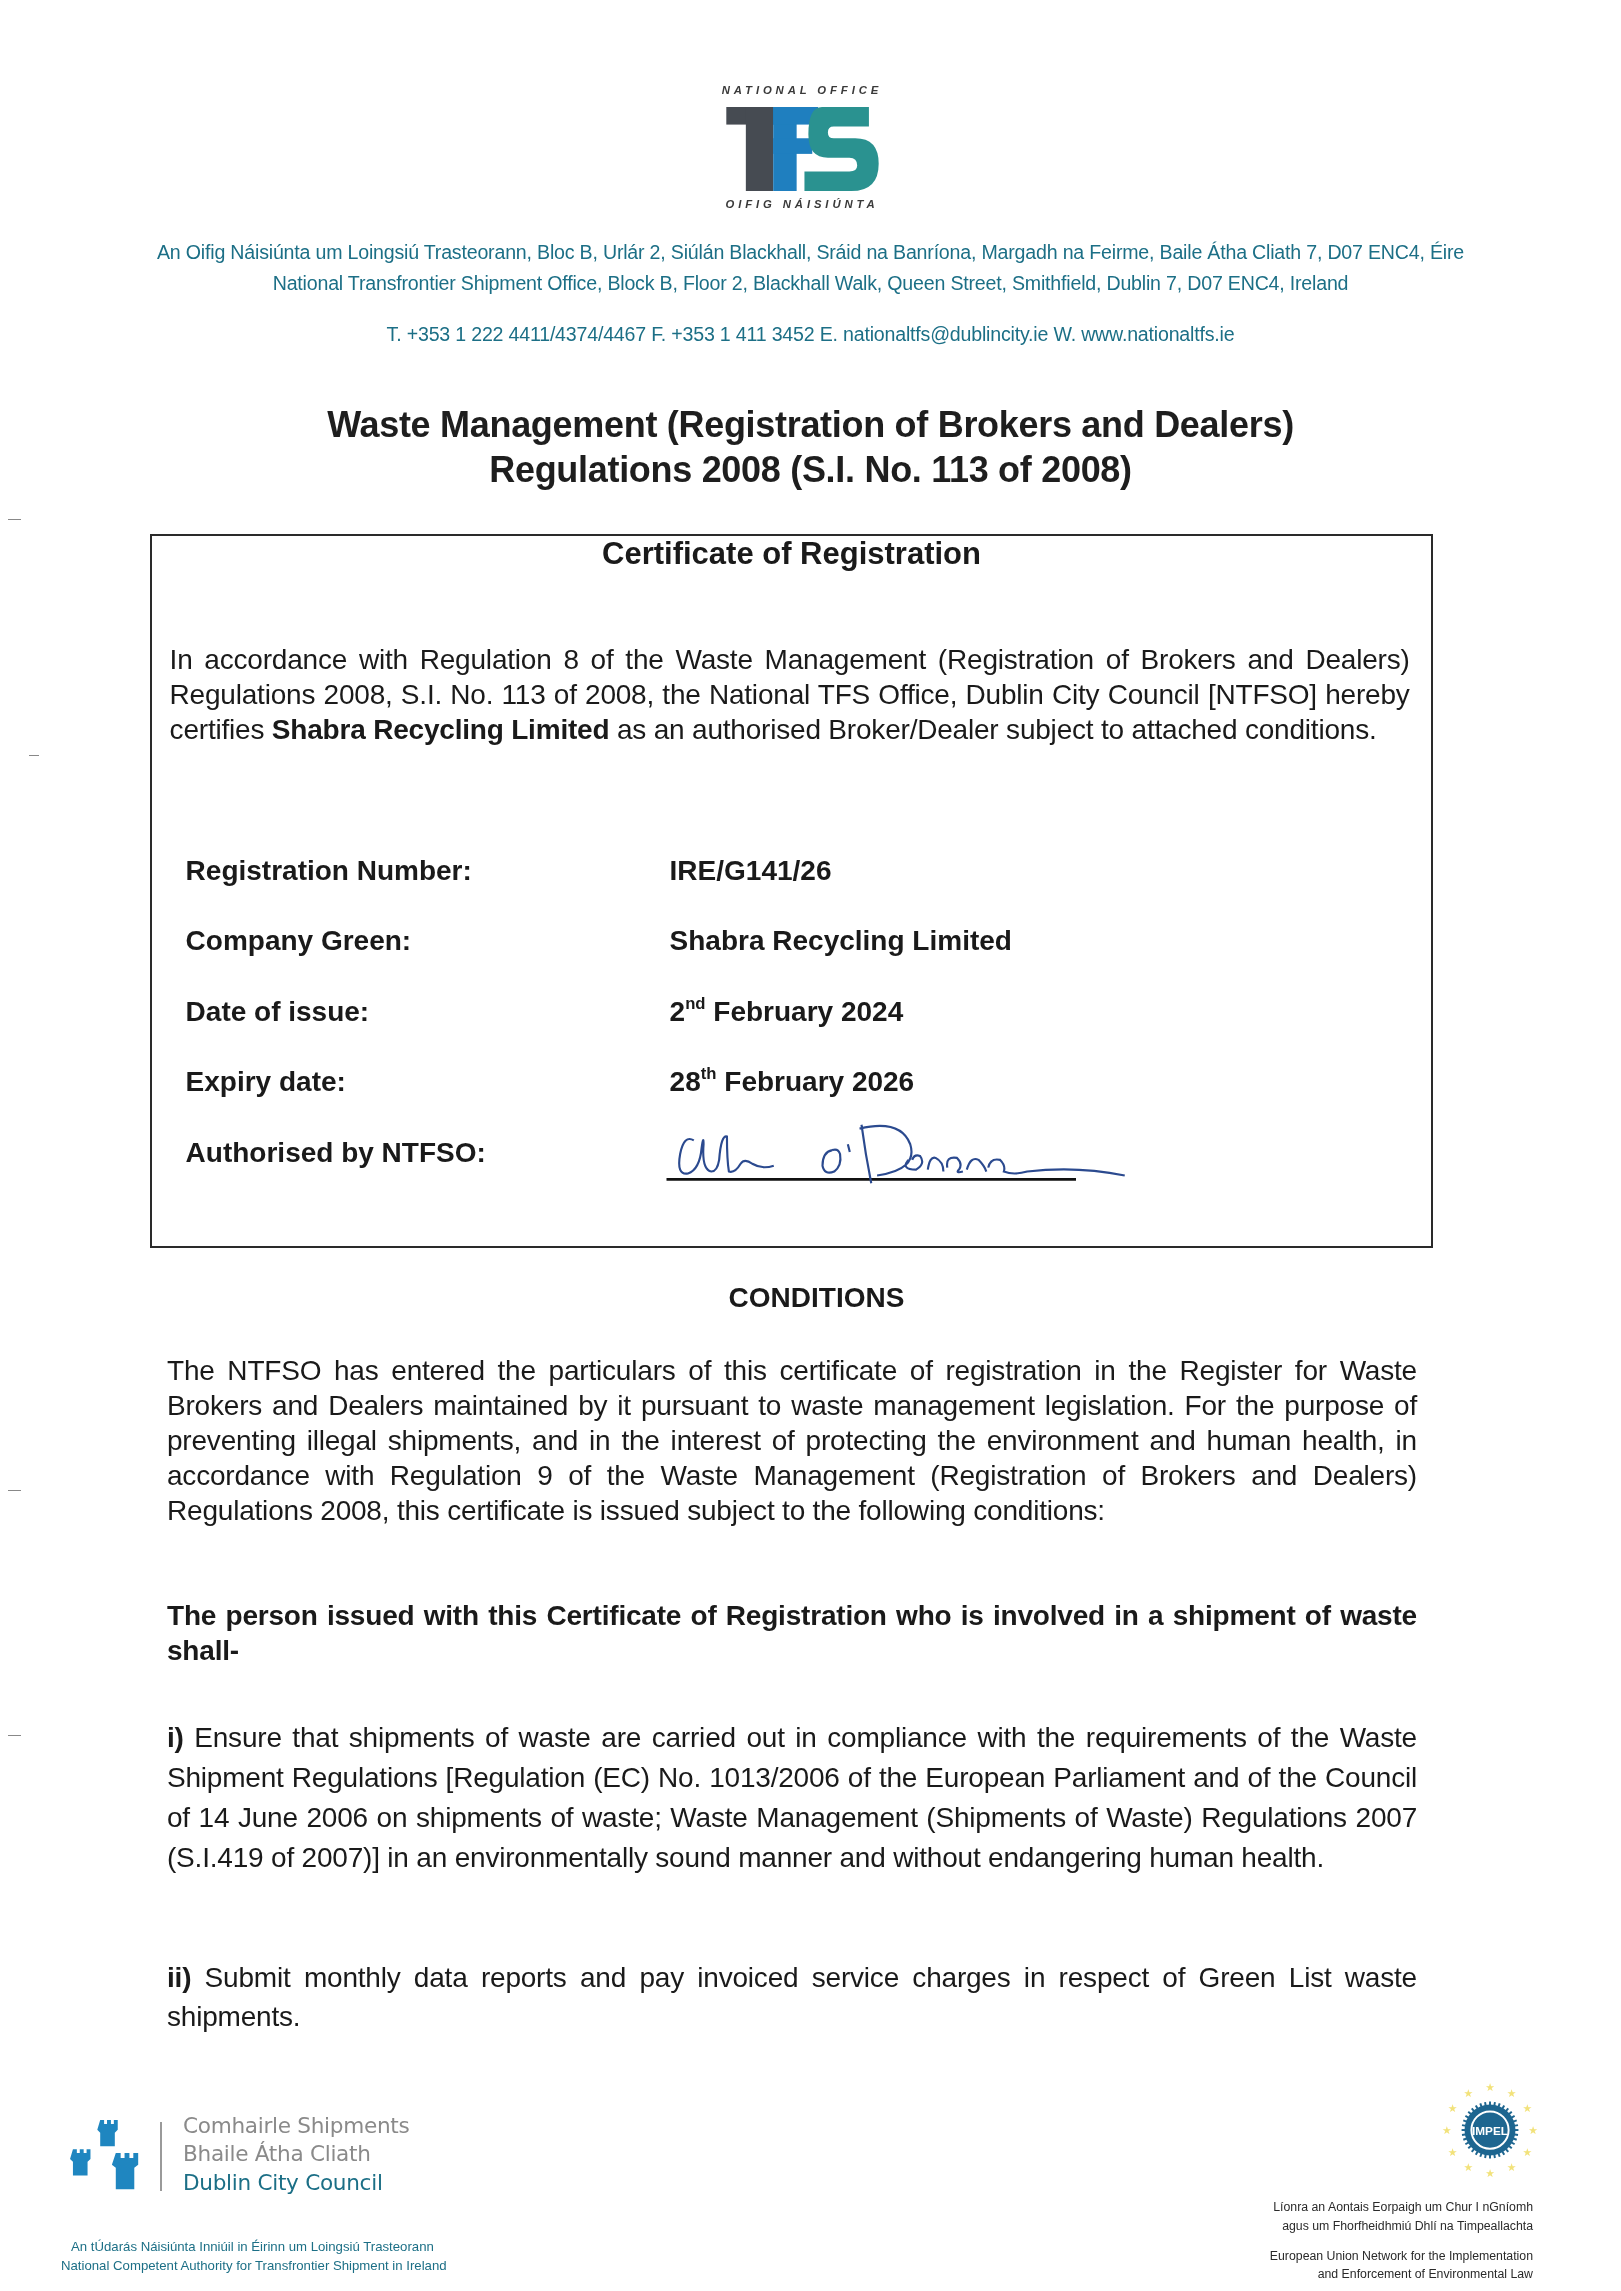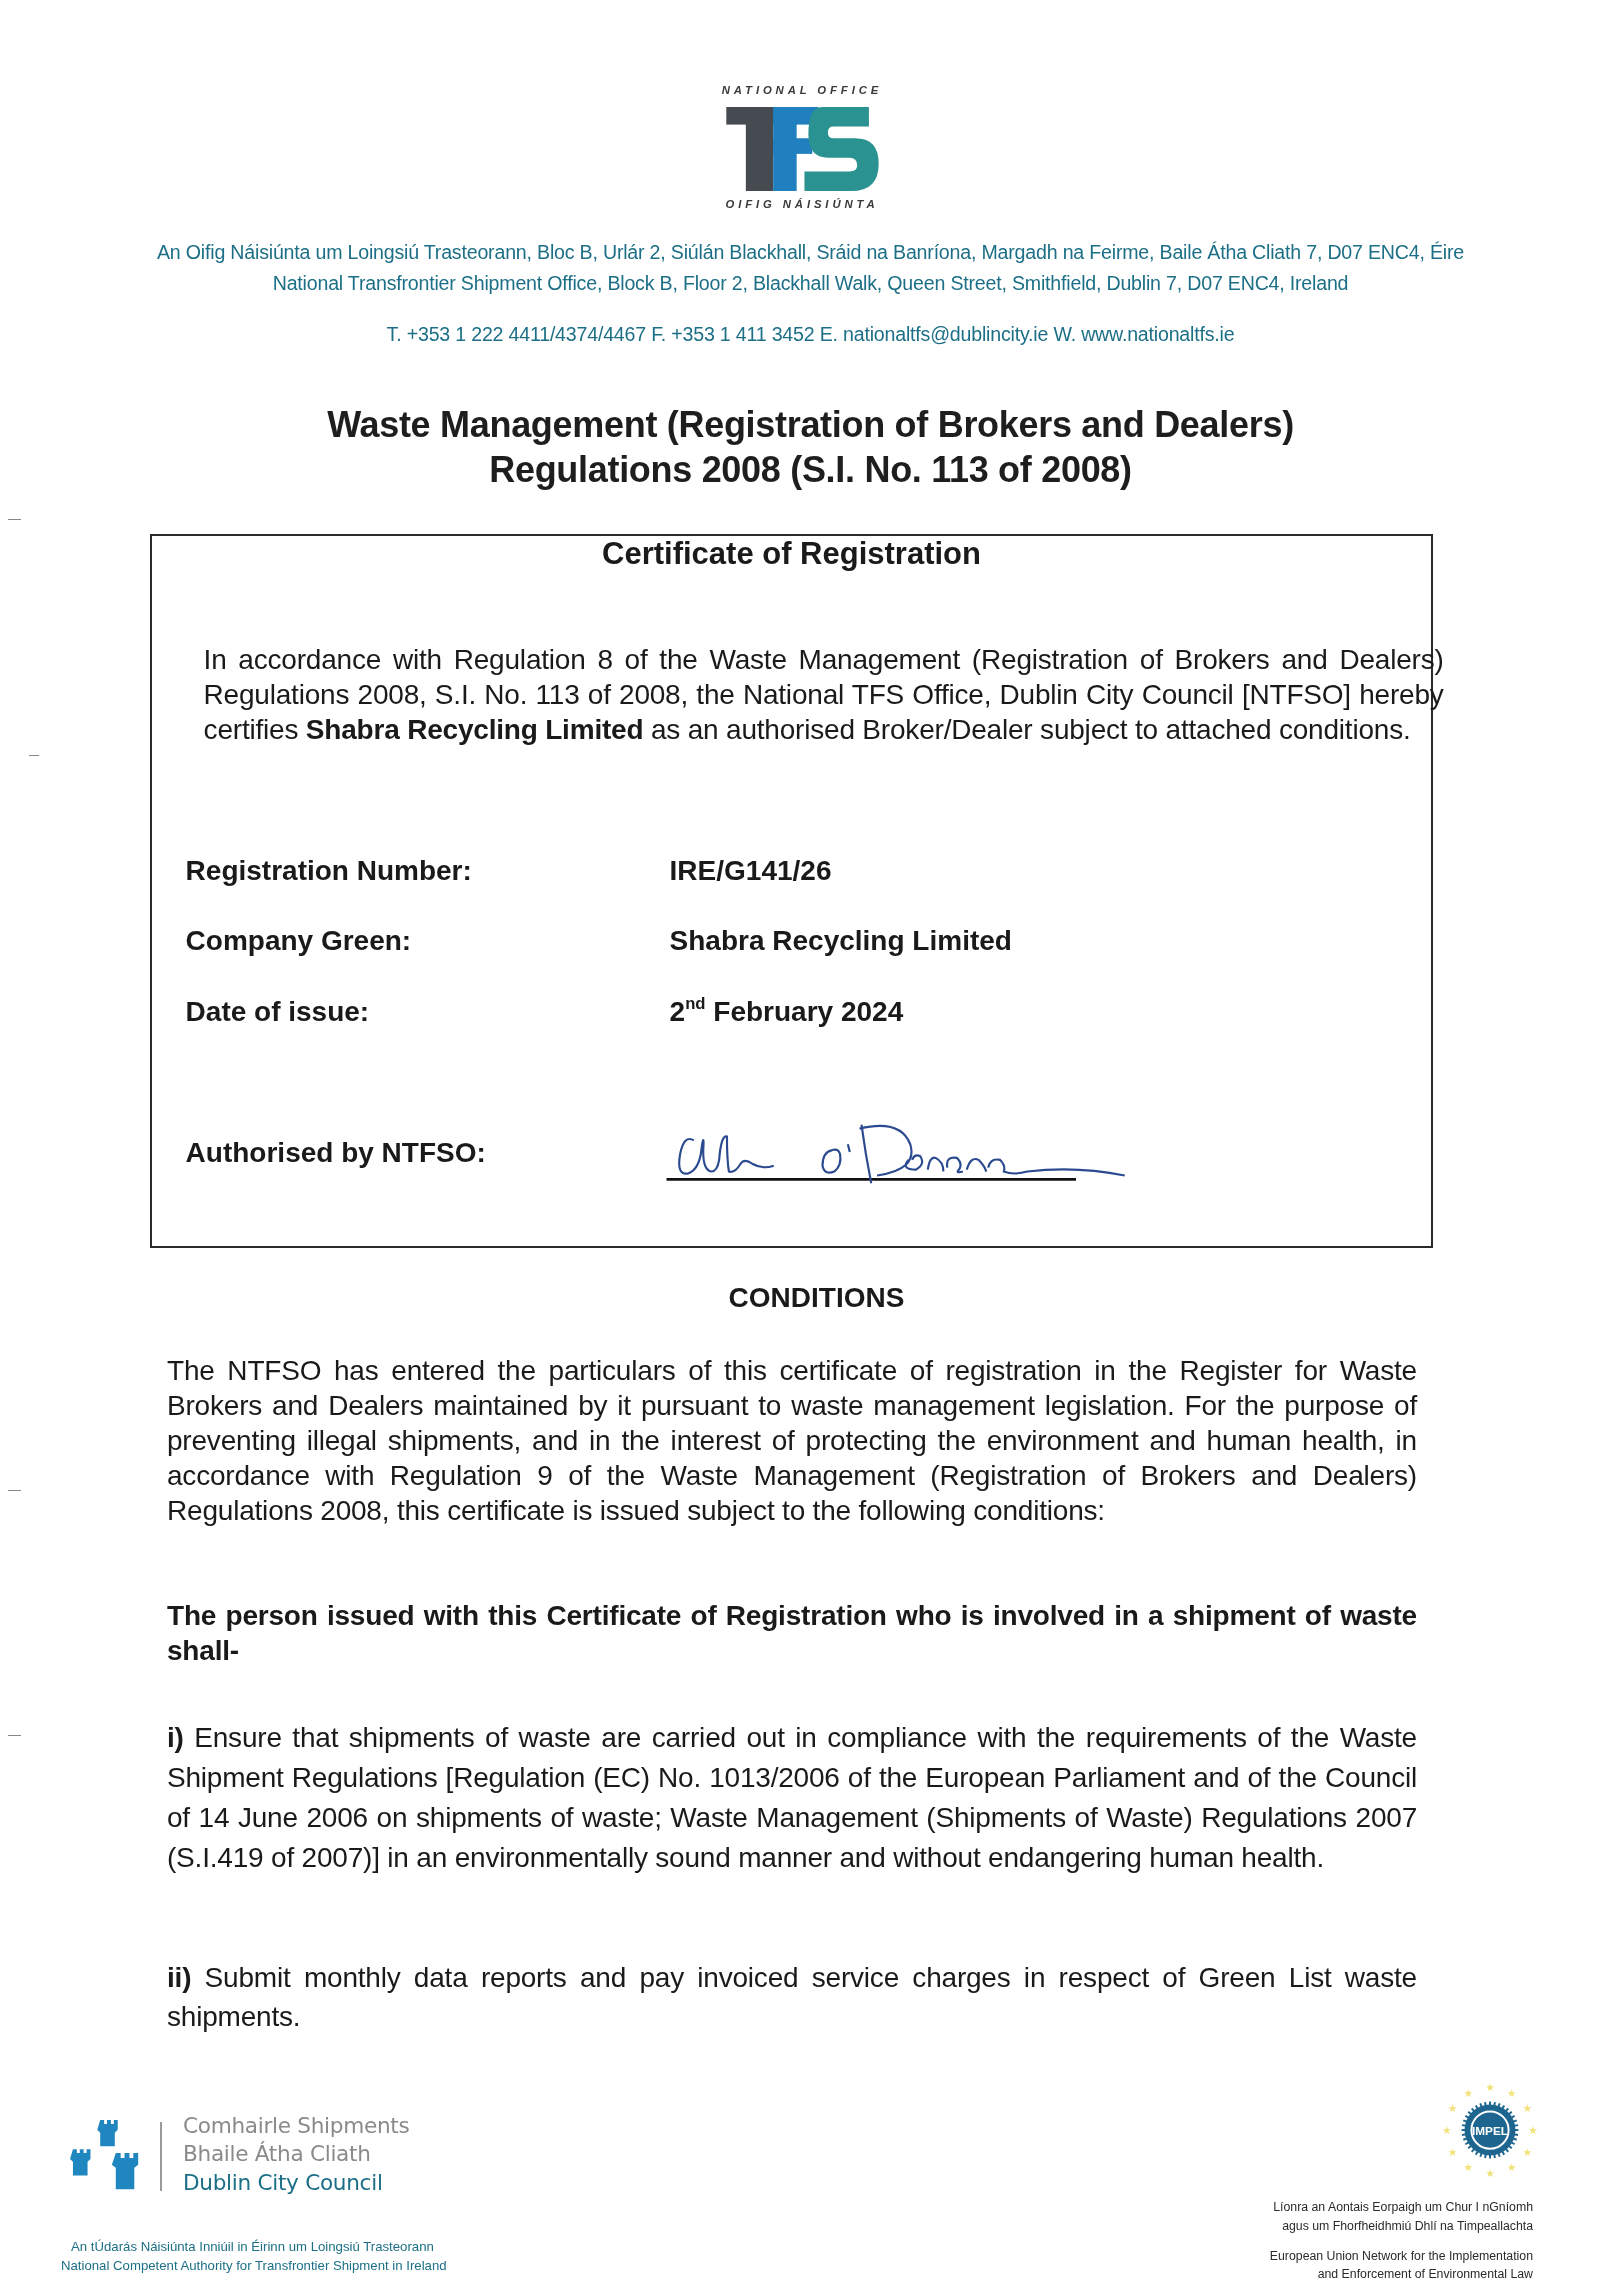--- a/index.html
+++ b/index.html
@@ -62,21 +62,20 @@
     #cert-heading {
       left: 0; width: 100%; top: 0; text-align: center;
       font-weight: bold; font-size: 31px; top: 0px;
       position: absolute;
     }
     .cert-para {
       position: absolute; left: 17.6px; width: 1240px; top: 106px;
       font-size: 28px; line-height: 35px;
       text-align: justify;
       letter-spacing: -0.2px;
-      margin-left: 34px;
     }
     .cert-para b { font-weight: bold; }
 
     .field-row { position: absolute; left: 17.6px; width: 1245px; height: 39px; }
     .field-label {
       position: absolute; left: 16px; top: 0;
       font-weight: bold; font-size: 28px; color: #1a1a1a;
     }
     .field-value {
       position: absolute; left: 500px; top: 0;
@@ -181,20 +180,24 @@
   <div id="row-company" class="field-row">
     <span class="field-label">Company Green:</span>
     <span class="field-value">Shabra Recycling Limited</span>
   </div>
 
   <div id="row-issue" class="field-row">
     <span class="field-label">Date of issue:</span>
     <span class="field-value"><span>2</span><sup>nd</sup><span> February 2024</span></span>
   </div>
 
+  <div id="row-expiry" class="field-row">
+    <span class="field-label">Expiry date:</span>
+    <span class="field-value"><span>28</span><sup>th</sup><span> February 2026</span></span>
+  </div>
 
   <div id="row-auth" class="field-row">
     <span class="field-label">Authorised by NTFSO:</span>
     <svg id="signature-svg" viewBox="0 0 520 80">
       <title>Alan O'Donovan</title>
       <line x1="0" y1="66" x2="420" y2="66" stroke="#111" stroke-width="3"></line>
       <path d="M28 26 Q18 20 14 40 Q10 62 22 60 Q34 56 36 34 Q38 20 38 30 Q36 56 46 58 Q52 58 54 46 Q56 20 62 22 Q62 46 64 58 Q70 60 76 50 Q80 44 88 50 Q98 56 110 52" fill="none" stroke="#2b4a8f" stroke-width="2.2"></path>
       <path d="M170 36 Q160 38 160 52 Q162 62 172 58 Q180 52 178 40 Q176 34 170 36 M186 30 L188 38" fill="none" stroke="#2b4a8f" stroke-width="2.2"></path>
       <path d="M200 10 Q204 40 210 70 M198 14 Q240 4 250 30 Q258 56 216 62 M248 46 Q240 56 256 56 Q266 50 260 42 Q254 40 252 46 M268 56 Q270 42 276 44 Q284 48 284 58 M288 54 Q286 42 298 44 Q304 50 300 56 Q296 60 304 58 M308 56 Q312 42 320 46 Q326 52 328 58 M330 54 Q332 44 342 46 Q348 52 346 58 Q356 62 370 58 Q420 52 470 62" fill="none" stroke="#2b4a8f" stroke-width="2.2"></path>
     </svg>

